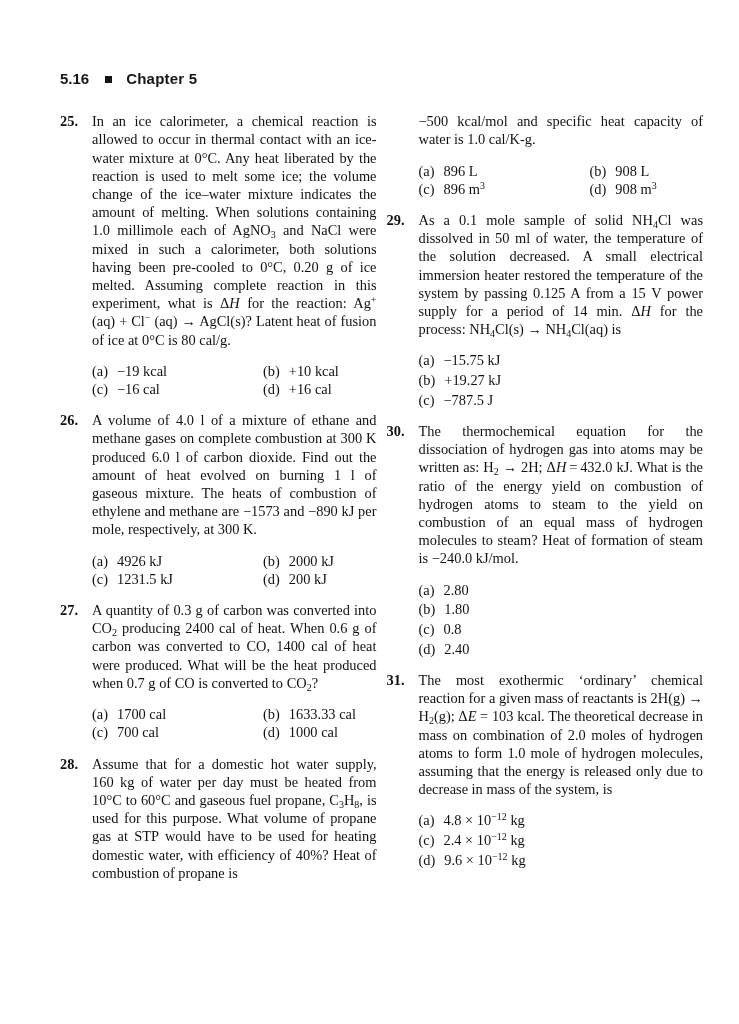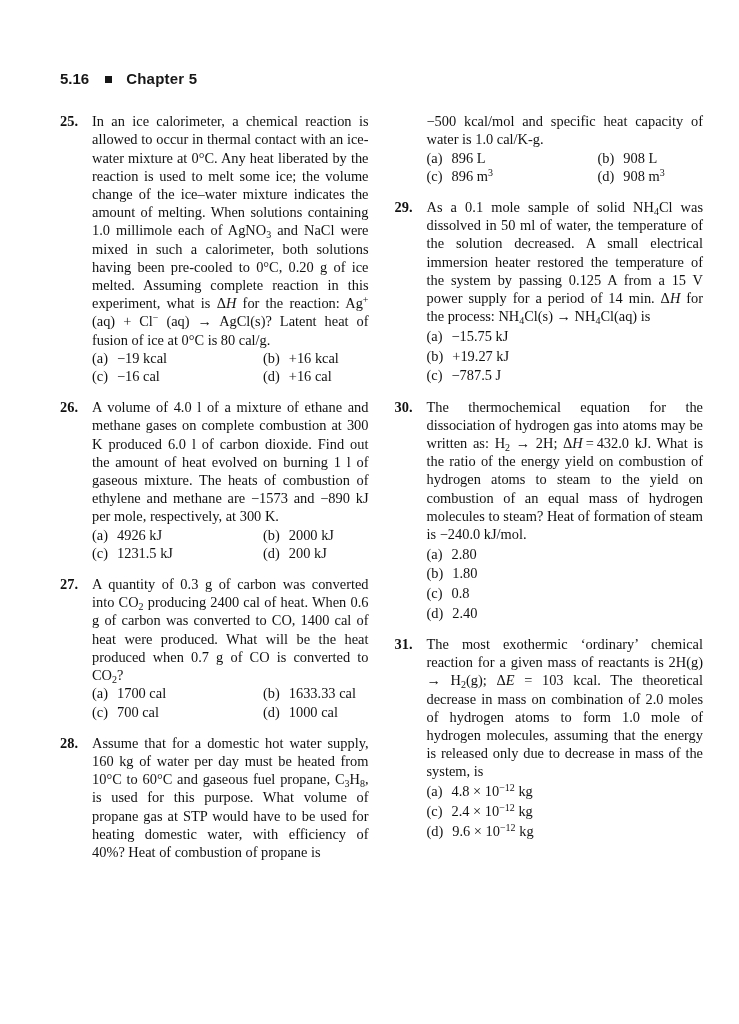--- a/index.html
+++ b/index.html
@@ -33,39 +33,39 @@
   .sq-bullet {
     display: inline-block;
     width: 7px; height: 7px;
     background: #161616;
     margin: 0 14px 0 16px;
   }
   .chapter { font-weight: 600; letter-spacing: 0.2px; }
   .columns {
     display: grid;
     grid-template-columns: 1fr 1fr;
-    column-gap: 26px;
+    column-gap: 10px;
   }
   .question {
     display: flex;
     margin-bottom: 13px;
   }
   .q-number {
     flex: 0 0 32px;
     font-weight: 700;
   }
   .q-content {
     flex: 1 1 auto;
     min-width: 0;
   }
   .q-body {
     margin: 0;
     text-align: justify;
   }
-  .q-options { margin-top: 0; }
+  .q-options { margin-top: 13px; }
   .opts-grid {
     display: grid;
     grid-template-columns: 171px 1fr;
   }
   .opts-stacked .option {
     display: block;
     margin-top: 1.5px;
   }
   .option { white-space: nowrap; }
   .opt-label { display: inline-block; margin-right: 9px; }
@@ -86,21 +86,21 @@
     <span class="chapter">Chapter 5</span>
   </header>
   <main class="columns">
     <section class="col" id="col-left">
   <div class="question">
     <div class="q-number">25.</div>
     <div class="q-content">
       <p class="q-body">In an ice calorimeter, a chemical reaction is allowed to occur in thermal contact with an ice-water mixture at 0°C. Any heat liberated by the reaction is used to melt some ice; the volume change of the ice–water mixture indicates the amount of melting. When solutions containing 1.0 millimole each of AgNO<sub>3</sub> and NaCl were mixed in such a calorimeter, both solutions having been pre-cooled to 0°C, 0.20 g of ice melted. Assuming complete reaction in this experiment, what is Δ<i>H</i> for the reaction: Ag<sup>+</sup> (aq) + Cl<sup>−</sup> (aq) → AgCl(s)? Latent heat of fusion of ice at 0°C is 80 cal/g.</p>
       <div class="q-options opts-grid">
               <div class="option"><span class="opt-label">(a)</span><span class="opt-text">−19 kcal</span></div>
-              <div class="option"><span class="opt-label">(b)</span><span class="opt-text">+16 kcal</span></div>
+              <div class="option"><span class="opt-label">(b)</span><span class="opt-text">+10 kcal</span></div>
               <div class="option"><span class="opt-label">(c)</span><span class="opt-text">−16 cal</span></div>
               <div class="option"><span class="opt-label">(d)</span><span class="opt-text">+16 cal</span></div>
             </div>
     </div>
   </div>
 
   <div class="question">
     <div class="q-number">26.</div>
     <div class="q-content">
       <p class="q-body">A volume of 4.0 l of a mixture of ethane and methane gases on complete combustion at 300 K produced 6.0 l of carbon dioxide. Find out the amount of heat evolved on burning 1 l of gaseous mixture. The heats of combustion of ethylene and methane are −1573 and −890 kJ per mole, respectively, at 300 K.</p>

